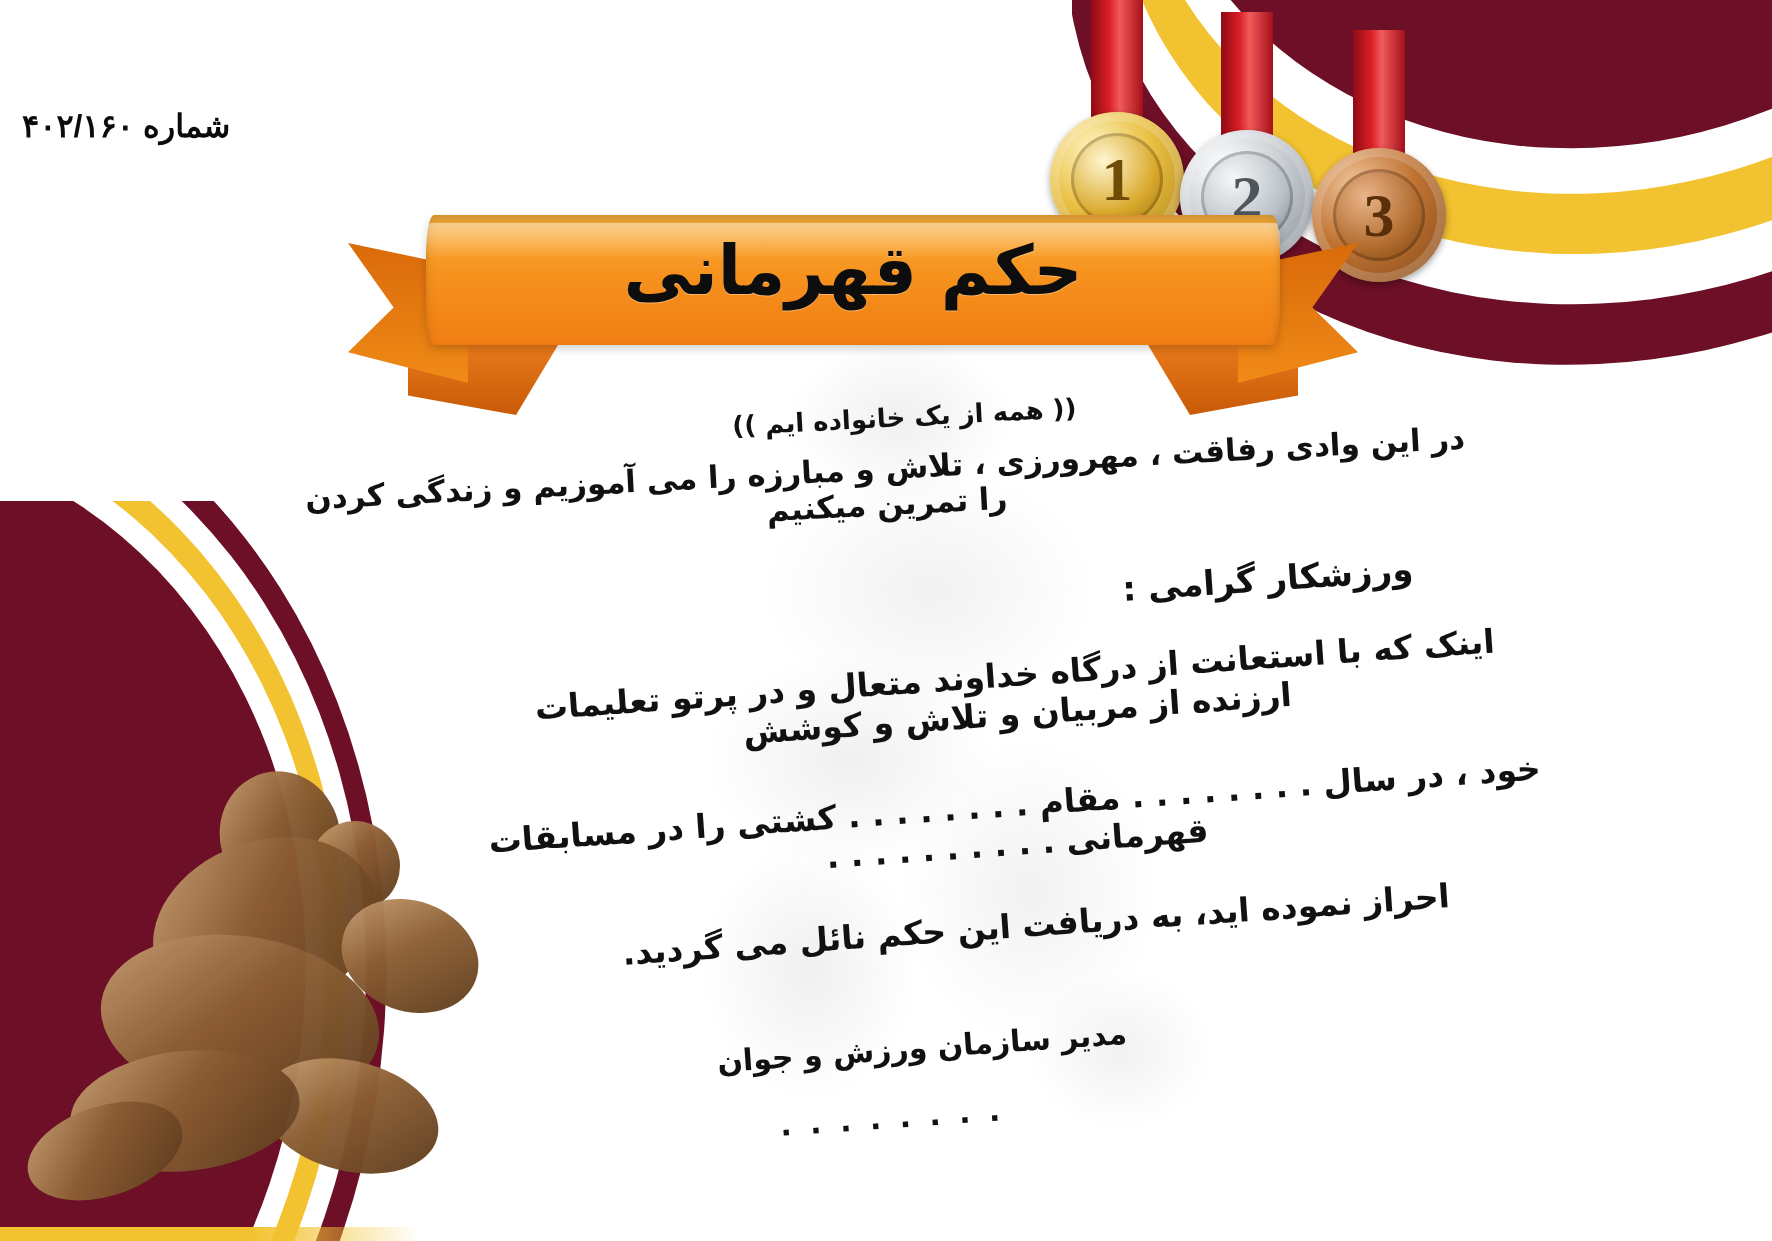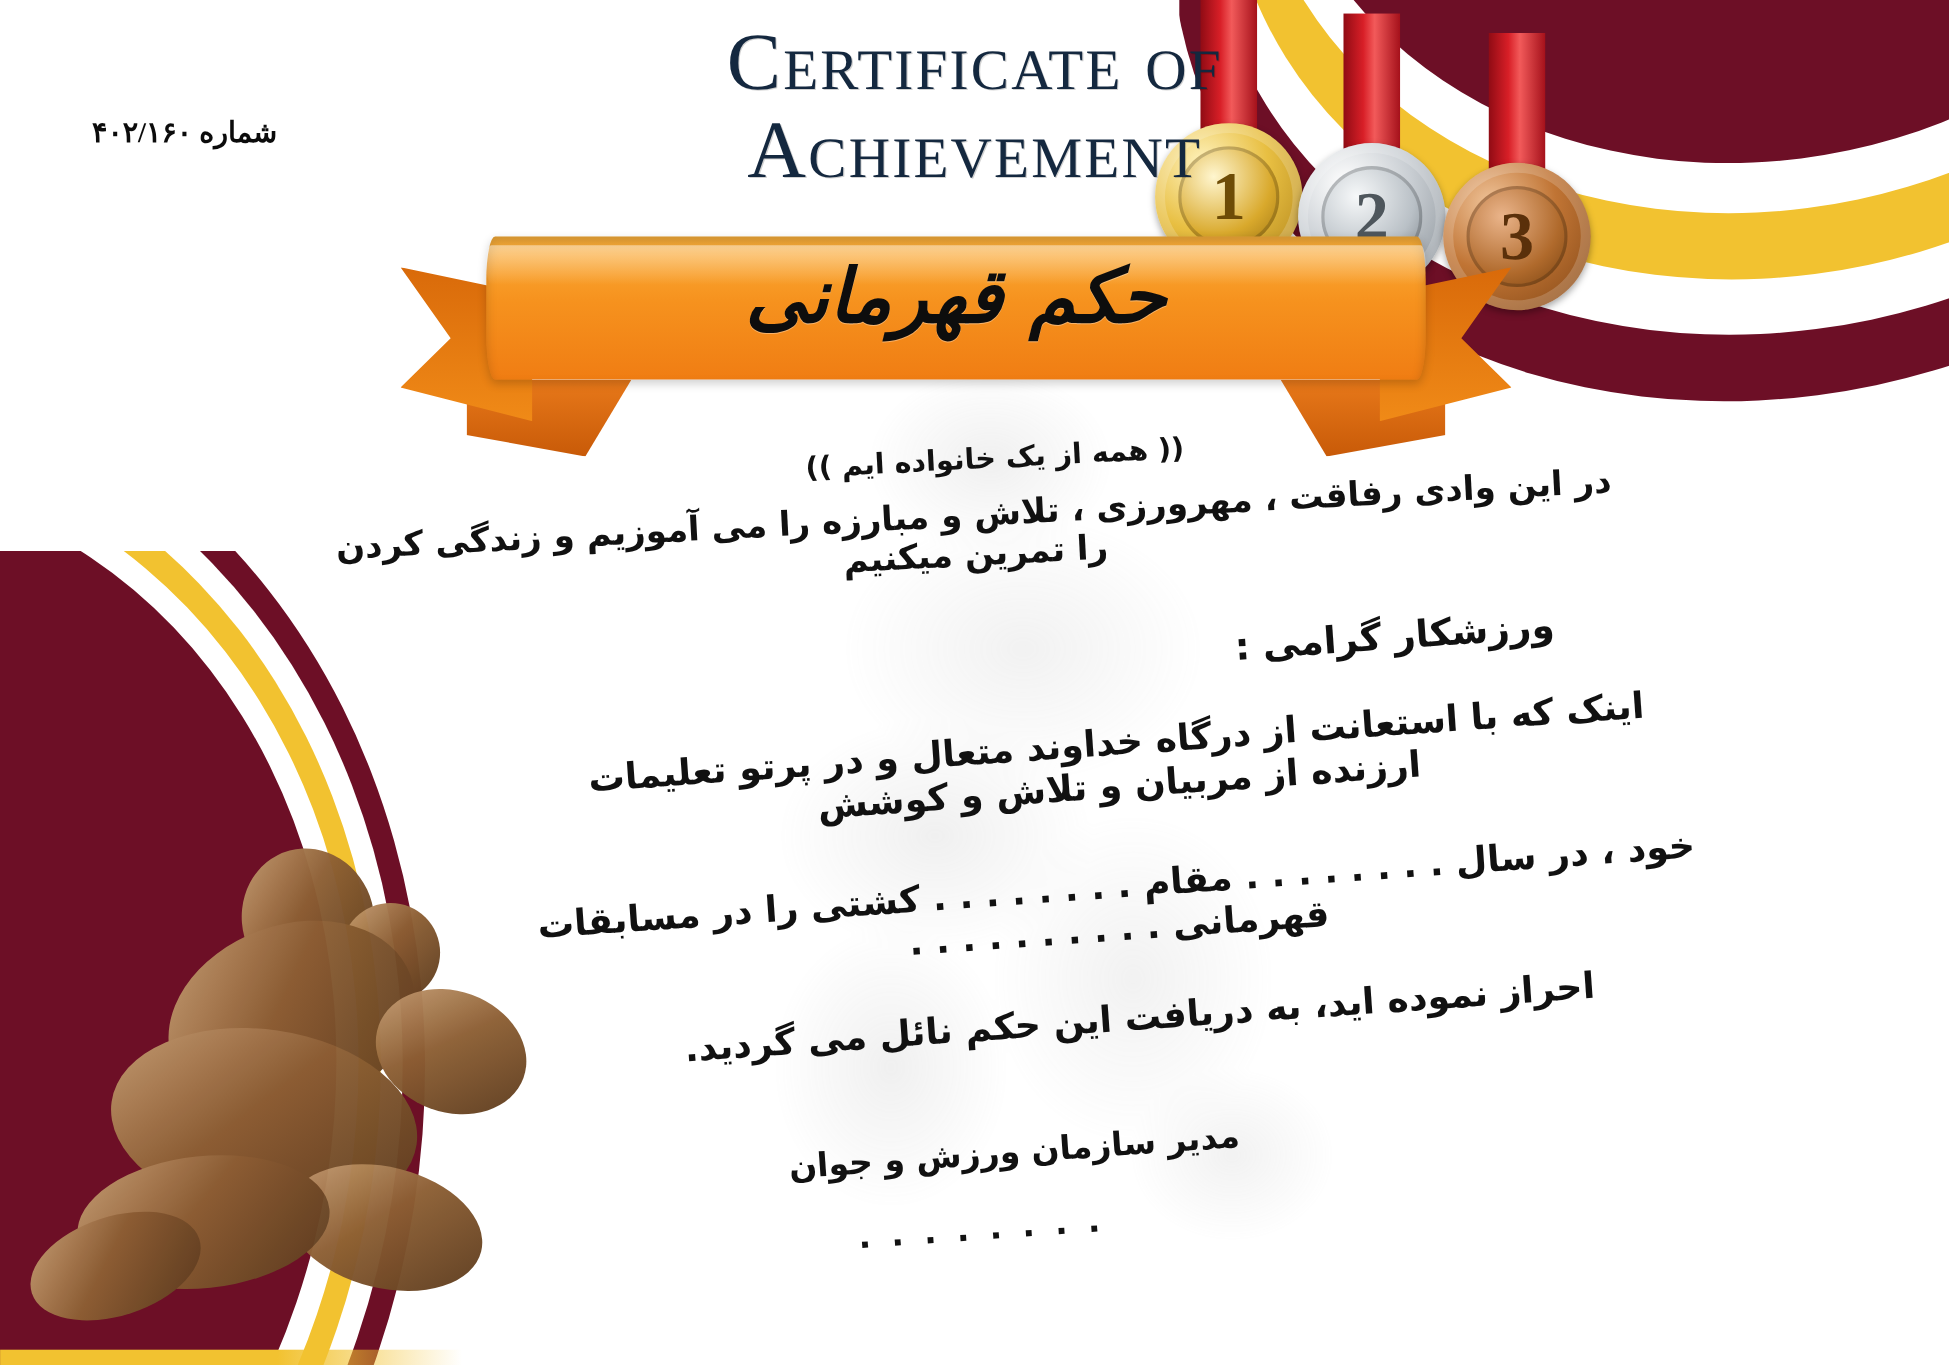--- a/index.html
+++ b/index.html
@@ -125,28 +125,28 @@
     font-family:"Liberation Serif", serif;
     color:#14283f;
   }
   .title-line{
     font-size:74px;letter-spacing:2px;line-height:1.08;
     font-variant:small-caps;font-weight:normal;
     text-shadow:1px 1px 0 rgba(0,0,0,.18);
   }
 
   .meta{
-    position:absolute;top:96px;right:1520px;width:230px;text-align:right;
+    position:absolute;top:96px;right:1520px;width:230px;text-align:left;
     direction:rtl;
-    font-family:Liberation Serif, serif;
-    font-weight:bold;font-size:26px;color:#0b0b0b;line-height:1.9;
-  }
-
-  
-  .banner{position:absolute;top:215px;left:364px;width:1010px;height:200px;font-style:italic;}
+    font-family:Liberation Sans, sans-serif;
+    font-weight:bold;font-size:32px;color:#0b0b0b;line-height:1.9;
+  }
+
+  
+  .banner{position:absolute;top:215px;left:348px;width:1010px;height:200px;}
   .banner .tail{
     position:absolute;top:28px;width:120px;height:140px;
     background:linear-gradient(180deg,#d96a0a,#f08a17);
   }
   .banner .tail-l{left:0;clip-path:polygon(0 0,100% 18%,100% 100%,0 78%,38% 46%);}
   .banner .tail-r{right:0;clip-path:polygon(100% 0,0 18%,0 100%,100% 78%,62% 46%);}
   .banner .body{
     position:absolute;left:78px;right:78px;top:0;height:130px;
     background:linear-gradient(180deg,#fbb03b 0%, #f6921e 45%, #f07d13 100%);
     border-radius:8px/40px;
@@ -253,24 +253,20 @@
     <div class="st-part sp1"></div>
     <div class="st-part sp8"></div>
     <div class="st-part sp2"></div>
     <div class="st-part sp4"></div>
     <div class="st-part sp3"></div>
     <div class="st-part sp7"></div>
     <div class="st-part sp5"></div>
     <div class="st-part sp6"></div>
   </div>
 
-  <div class="title-block">
-    <div class="title-line">Certificate of</div>
-    <div class="title-line">Achievement</div>
-  </div>
 
   <div class="meta">
     <div>شماره ۴۰۲/۱۶۰</div>
   </div>
 
   <div class="banner">
     <div class="fold-l"></div>
     <div class="fold-r"></div>
     <div class="tail tail-l"></div>
     <div class="tail tail-r"></div>

